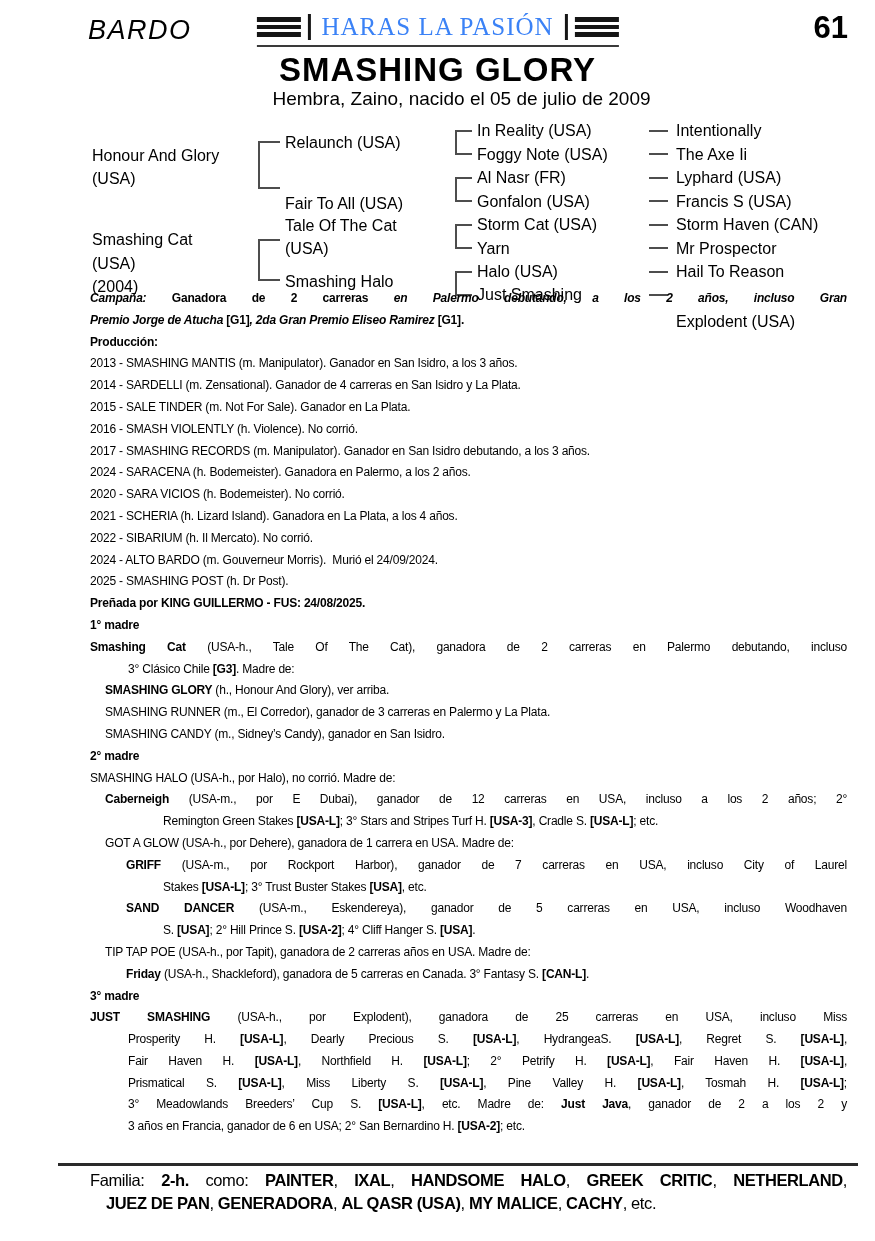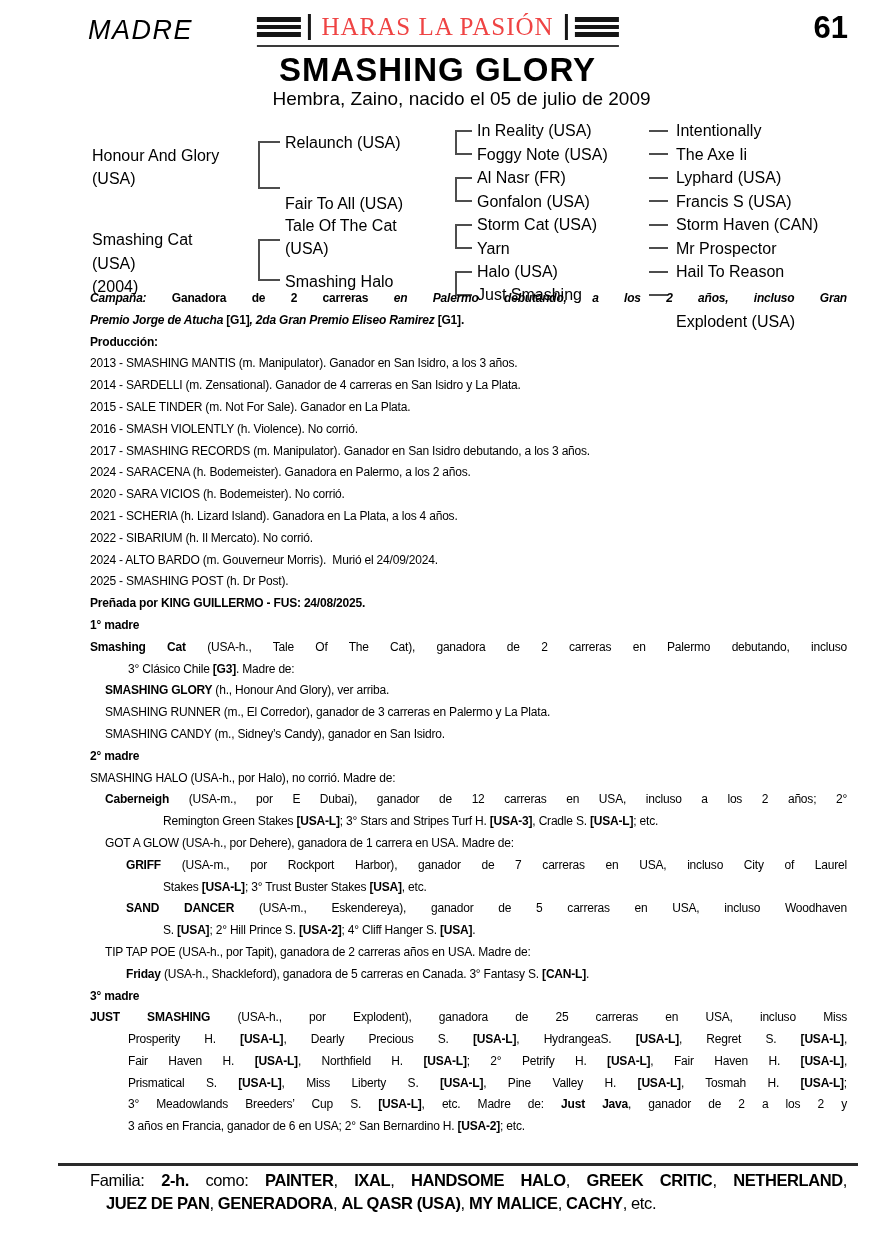--- a/index.html
+++ b/index.html
@@ -14,21 +14,21 @@
   }
   .logo {
     position:absolute; left:50%; top:13px; transform:translateX(-50%);
   }
   .logo-row { display:flex; align-items:center; gap:7px; }
   .bars { display:flex; flex-direction:column; gap:3px; width:44px; }
   .bars div { height:4.5px; background:#151515; }
   .vbar { width:3px; height:26px; background:#151515; }
   .logo-text {
     font-family:"Liberation Serif", serif; font-size:25px;
-    letter-spacing:1px; white-space:nowrap; padding:0 4px; color:#ef4444;
+    letter-spacing:1px; white-space:nowrap; padding:0 4px; color:#3b82f6;
   }
   .logo-underline { margin-top:4px; height:2px; background:#3a3a3a; }
   .hdr-num { position:absolute; right:27px; top:10px; font-weight:bold; font-size:31px; }
   .title {
     position:absolute; left:0; top:51px; width:100%; text-align:center;
     font-weight:bold; font-size:33px; letter-spacing:1px;
   }
   .subtitle {
     position:absolute; left:0; top:88px; width:100%; text-align:center; font-size:19px;padding-left:24px;
   }
@@ -71,21 +71,21 @@
     position:absolute; left:90px; top:1169px; width:757px;
     font-size:16.5px; letter-spacing:-0.4px;
   }
   .familia .bl { line-height:23px; min-height:23px; }
 </style>
 </head>
 <body>
 
 <div class="page">
 
-  <div class="hdr-madre">MADRE</div>
+  <div class="hdr-madre">BARDO</div>
   <div class="logo">
     <div class="logo-row">
       <div class="bars">
           <div></div>
           <div></div>
           <div></div>
         </div>
       <div class="vbar"></div>
       <div class="logo-text">HARAS LA PASIÓN</div>
       <div class="vbar"></div>

